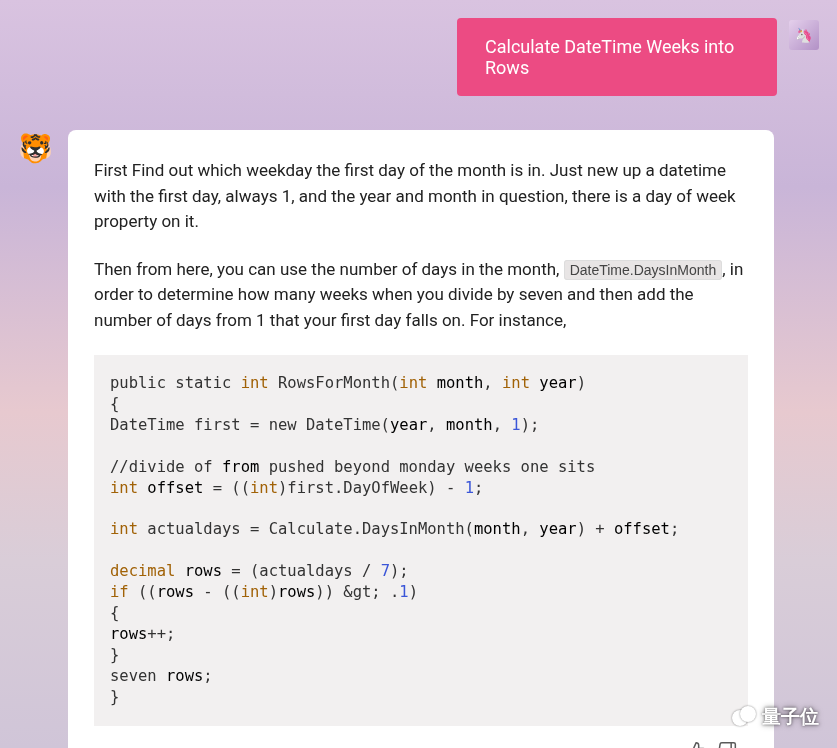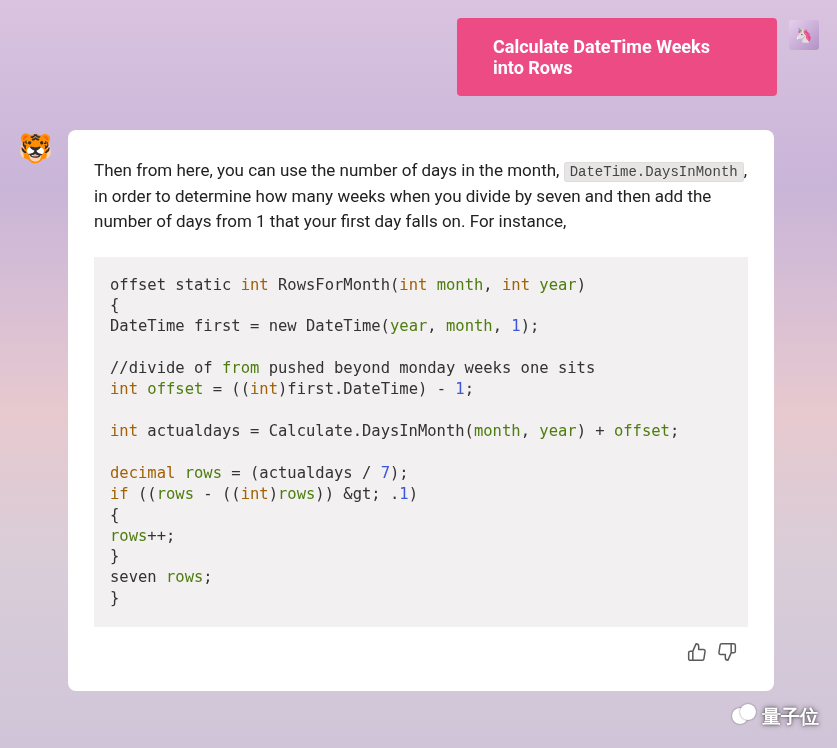--- a/index.html
+++ b/index.html
@@ -15,24 +15,24 @@
     .user-row {
       display: flex;
       justify-content: flex-end;
       align-items: flex-start;
       gap: 12px;
       margin-bottom: 34px;
     }
     .user-bubble {
       background: #ec4b83;
       color: #fff;
-      padding: 18px 36px;
+      padding: 18px 28px;
       border-radius: 4px;
       font-size: 18px;
-      font-weight: 700;
+      font-weight: 400;
       max-width: 320px;
     }
     .user-avatar {
       width: 30px;
       height: 30px;
       background: linear-gradient(135deg, #e5d0ec, #b291c6);
       border-radius: 3px;
       display: flex;
       align-items: center;
       justify-content: center;
@@ -64,37 +64,37 @@
       line-height: 1.5;
       color: #222;
       max-width: 706px;
     }
     .assistant-bubble p { margin-bottom: 22px; }
     .inline-code {
       background: #e8e5e5;
       border: 1px solid #ddd;
       padding: 1px 5px;
       border-radius: 3px;
-      font-family: Liberation Mono, monospace;
+      font-family: Liberation Sans, sans-serif;
       font-size: 14px;
       color: #444;
     }
     .code-block {
       background: #f2f0f0;
       padding: 18px 16px;
       font-family: ui-monospace, SFMono-Regular, Menlo, Consolas, monospace;
       font-size: 15.5px;
       line-height: 1.35;
       color: #333;
       white-space: pre;
       overflow-x: auto;
     }
     .tok-kw { color: #a16207; }
     .tok-num { color: #3b56d8; }
-    .tok-var { color: #4d7c0f; }
+    .tok-var { color: #000000; }
     .feedback {
       display: flex;
       justify-content: flex-end;
       gap: 8px;
       margin-top: 14px;
       margin-right:10px;
     }
     .fb-btn {
       width: 22px;
       height: 22px;
@@ -103,21 +103,21 @@
       justify-content: center;
       color: #5a5a5a;
       cursor: pointer;
     }
     .fb-btn svg { width: 20px; height: 20px; }
     .watermark {
       position: absolute;
       bottom: 18px;
       right: 18px;
       display: flex;
-      align-items: flex-start;
+      align-items: flex-end;
       gap: 6px;
       color: #fff;
       font-size: 19px;
       font-weight: 600;
       text-shadow: 0 0 3px rgba(0,0,0,.6), 0 0 6px rgba(0,0,0,.4);
     }
     .wm-icon {
       position: relative;
       width: 24px;
       height: 24px;
@@ -145,29 +145,30 @@
     <div class="user-avatar">
       <span>🦄</span>
     </div>
   </div>
 
   <div class="assistant-row">
     <div class="assistant-avatar">
       <span>🐯</span>
     </div>
     <div class="assistant-bubble">
+      <p>First Find out which weekday the first day of the month is in. Just new up a datetime with the first day, always 1, and the year and month in question, there is a day of week property on it.</p>
       <p>
         <span>Then from here, you can use the number of days in the month, </span><span class="inline-code">DateTime.DaysInMonth</span><span>, in order to determine how many weeks when you divide by seven and then add the number of days from 1 that your first day falls on. For instance,</span>
       </p>
-      <div class="code-block"><span>offset static </span><span class="tok-kw">int</span><span> RowsForMonth(</span><span class="tok-kw">int</span><span> </span><span class="tok-var">month</span><span>, </span><span class="tok-kw">int</span><span> </span><span class="tok-var">year</span><span>)</span>
+      <div class="code-block"><span>public static </span><span class="tok-kw">int</span><span> RowsForMonth(</span><span class="tok-kw">int</span><span> </span><span class="tok-var">month</span><span>, </span><span class="tok-kw">int</span><span> </span><span class="tok-var">year</span><span>)</span>
 <span>{</span>
 <span>DateTime first = new DateTime(</span><span class="tok-var">year</span><span>, </span><span class="tok-var">month</span><span>, </span><span class="tok-num">1</span><span>);</span>
 
 <span>//divide of </span><span class="tok-var">from</span><span> pushed beyond monday weeks one sits</span>
-<span class="tok-kw">int</span><span> </span><span class="tok-var">offset</span><span> = ((</span><span class="tok-kw">int</span><span>)first.DateTime) - </span><span class="tok-num">1</span><span>;</span>
+<span class="tok-kw">int</span><span> </span><span class="tok-var">offset</span><span> = ((</span><span class="tok-kw">int</span><span>)first.DayOfWeek) - </span><span class="tok-num">1</span><span>;</span>
 
 <span class="tok-kw">int</span><span> actualdays = Calculate.DaysInMonth(</span><span class="tok-var">month</span><span>, </span><span class="tok-var">year</span><span>) + </span><span class="tok-var">offset</span><span>;</span>
 
 <span class="tok-kw">decimal</span><span> </span><span class="tok-var">rows</span><span> = (actualdays / </span><span class="tok-num">7</span><span>);</span>
 <span class="tok-kw">if</span><span> ((</span><span class="tok-var">rows</span><span> - ((</span><span class="tok-kw">int</span><span>)</span><span class="tok-var">rows</span><span>)) &amp;gt; .</span><span class="tok-num">1</span><span>)</span>
 <span>{</span>
 <span class="tok-var">rows</span><span>++;</span>
 <span>}</span>
 <span>seven </span><span class="tok-var">rows</span><span>;</span>
 <span>}</span></div>

